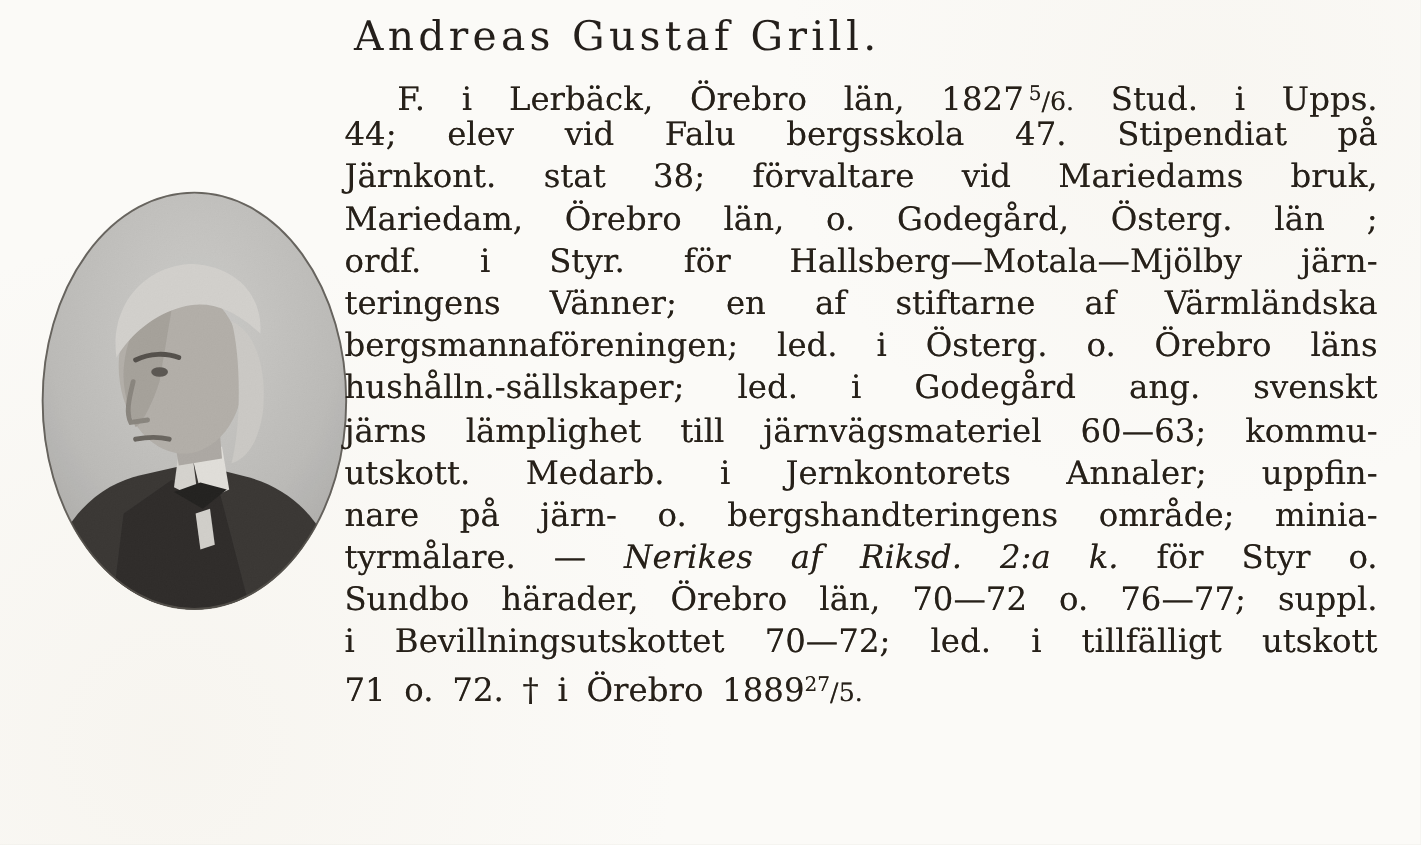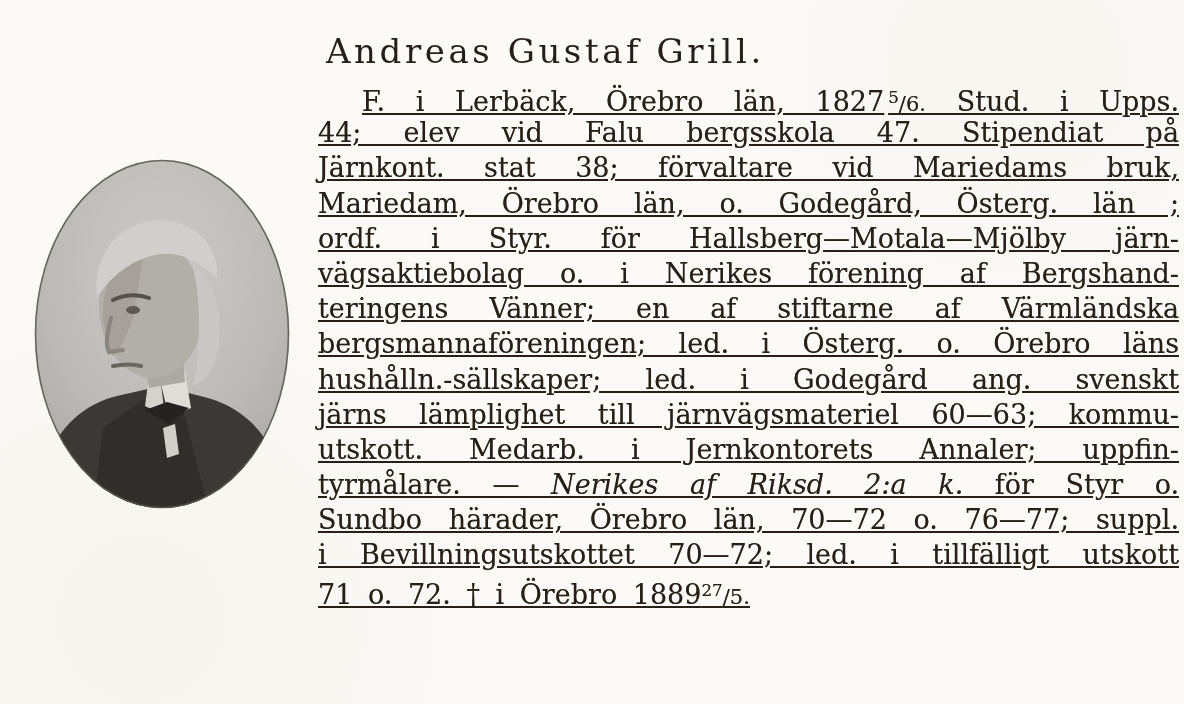--- a/index.html
+++ b/index.html
@@ -18,37 +18,36 @@
       #fbfaf7;
     color:#241f1b;
   }
   
   .portrait{
     position:absolute;left:33px;top:158px;width:258px;height:352px;
   }
   .portrait svg{display:block;width:100%;height:100%;}
   
   .textcol{
-    position:absolute;left:318px;top:0;width:861px;margin-top:20px;
+    position:absolute;left:287px;top:0;width:861px;
   }
   .title{
     margin:8px 0 0 8px;
     font-size:34px;
     letter-spacing:.105em;
     line-height:46px;
     white-space:nowrap;
     color:#241f1b;
   }
   .para{
     margin-top:6px;
     font-size:27px;
     line-height:35.2px;
     color:#262019;
     text-shadow:0 0 .4px rgba(40,32,24,.55);
-    text-decoration:underline;
   }
   .ln{
     text-align:justify;
     text-align-last:justify;
     height:35.2px;
     white-space:nowrap;
   }
   .ln.first{text-indent:44px;}
   .ln.last{text-align-last:left;word-spacing:7px;}
   .sup{font-size:.62em;vertical-align:.5em;}
@@ -112,26 +111,26 @@
 
   <div class="textcol">
     <div class="title">Andreas Gustaf Grill.</div>
 
     <div class="para">
       <div class="ln first"><span>F. i Lerbäck, Örebro län, 1827</span><span class="sup gap">5</span><span class="den">/6.</span><span> Stud. i Upps.</span></div>
       <div class="ln"><span>44; elev vid Falu bergsskola 47. Stipendiat på</span></div>
       <div class="ln"><span>Järnkont. stat 38; förvaltare vid Mariedams bruk,</span></div>
       <div class="ln"><span>Mariedam, Örebro län, o. Godegård, Österg. län ;</span></div>
       <div class="ln"><span>ordf. i Styr. för Hallsberg—Motala—Mjölby järn-</span></div>
-      <div class="ln"><span>vägsaktiebolag o. i Nerikes förening af Bergshand-</span></div>
       <div class="ln"><span>teringens Vänner; en af stiftarne af Värmländska</span></div>
       <div class="ln"><span>bergsmannaföreningen; led. i Österg. o. Örebro läns</span></div>
       <div class="ln"><span>hushålln.-sällskaper; led. i Godegård ang. svenskt</span></div>
       <div class="ln"><span>järns lämplighet till järnvägsmateriel 60—63; kommu-</span></div>
       <div class="ln"><span>utskott. Medarb. i Jernkontorets Annaler; uppfin-</span></div>
+      <div class="ln"><span>nare på järn- o. bergshandteringens område; minia-</span></div>
       <div class="ln"><span>tyrmålare. — </span><span class="it">Nerikes af Riksd. 2:a k.</span><span> för Styr o.</span></div>
       <div class="ln"><span>Sundbo härader, Örebro län, 70—72 o. 76—77; suppl.</span></div>
       <div class="ln"><span>i Bevillningsutskottet 70—72; led. i tillfälligt utskott</span></div>
       <div class="ln last"><span>71 o. 72. † i Örebro 1889</span><span class="sup">27</span><span class="den">/5.</span></div>
     </div>
   </div>
 
 </div>
 
 </body></html>

